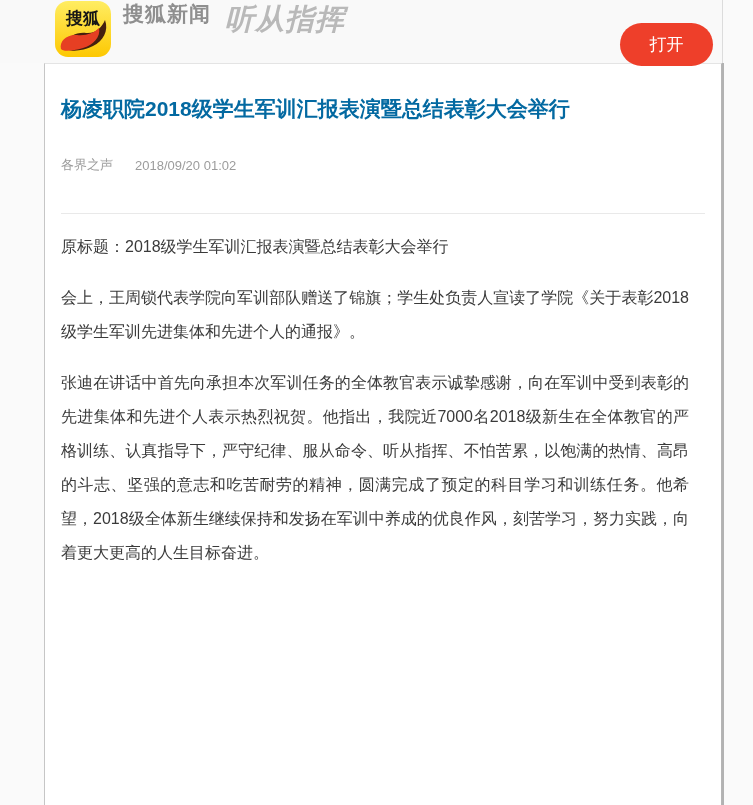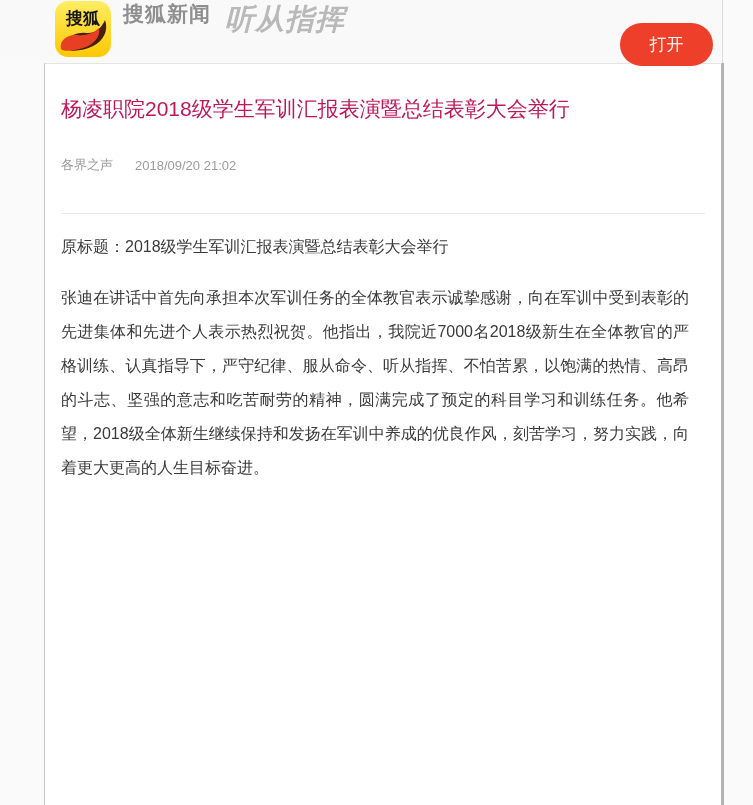--- a/index.html
+++ b/index.html
@@ -64,22 +64,22 @@
     margin-left: 44px;
     background: #ffffff;
     border-top: 1px solid #e4e4e4;
     border-left: 1px solid #c6c6c6;
     border-right: 1px solid #b5b5b5;
     padding: 0 16px;
   }
   .article-header { padding-top: 30px; }
   .article-title {
     font-size: 21px;
-    font-weight: normal;
-    color: #be185d;
+    font-weight: bold;
+    color: #0369a1;
     line-height: 30px;
   }
   .byline {
     margin-top: 32px;
     display: flex;
     align-items: center;
     gap: 22px;
     font-size: 13px;
     color: #9c9c9c;
     padding-bottom: 39px;
@@ -131,24 +131,25 @@
   <span class="brand">搜狐新闻</span>
   <span class="slogan">听从指挥</span>
   <button class="open-btn">打开</button>
 </header>
 
 <main class="card">
   <div class="article-header">
     <h1 class="article-title">杨凌职院2018级学生军训汇报表演暨总结表彰大会举行</h1>
     <div class="byline">
       <span>各界之声</span>
-      <span>2018/09/20 21:02</span>
+      <span>2018/09/20 01:02</span>
     </div>
   </div>
   <div class="article-body">
       <p>原标题：2018级学生军训汇报表演暨总结表彰大会举行</p>
+      <p>会上，王周锁代表学院向军训部队赠送了锦旗；学生处负责人宣读了学院《关于表彰2018级学生军训先进集体和先进个人的通报》。</p>
       <p>张迪在讲话中首先向承担本次军训任务的全体教官表示诚挚感谢，向在军训中受到表彰的先进集体和先进个人表示热烈祝贺。他指出，我院近7000名2018级新生在全体教官的严格训练、认真指导下，严守纪律、服从命令、听从指挥、不怕苦累，以饱满的热情、高昂的斗志、坚强的意志和吃苦耐劳的精神，圆满完成了预定的科目学习和训练任务。他希望，2018级全体新生继续保持和发扬在军训中养成的优良作风，刻苦学习，努力实践，向着更大更高的人生目标奋进。</p>
     </div>
 </main>
 
 <div class="scrollbar-track">
   <div class="scrollbar-thumb"></div>
 </div>
 
 </body></html>

